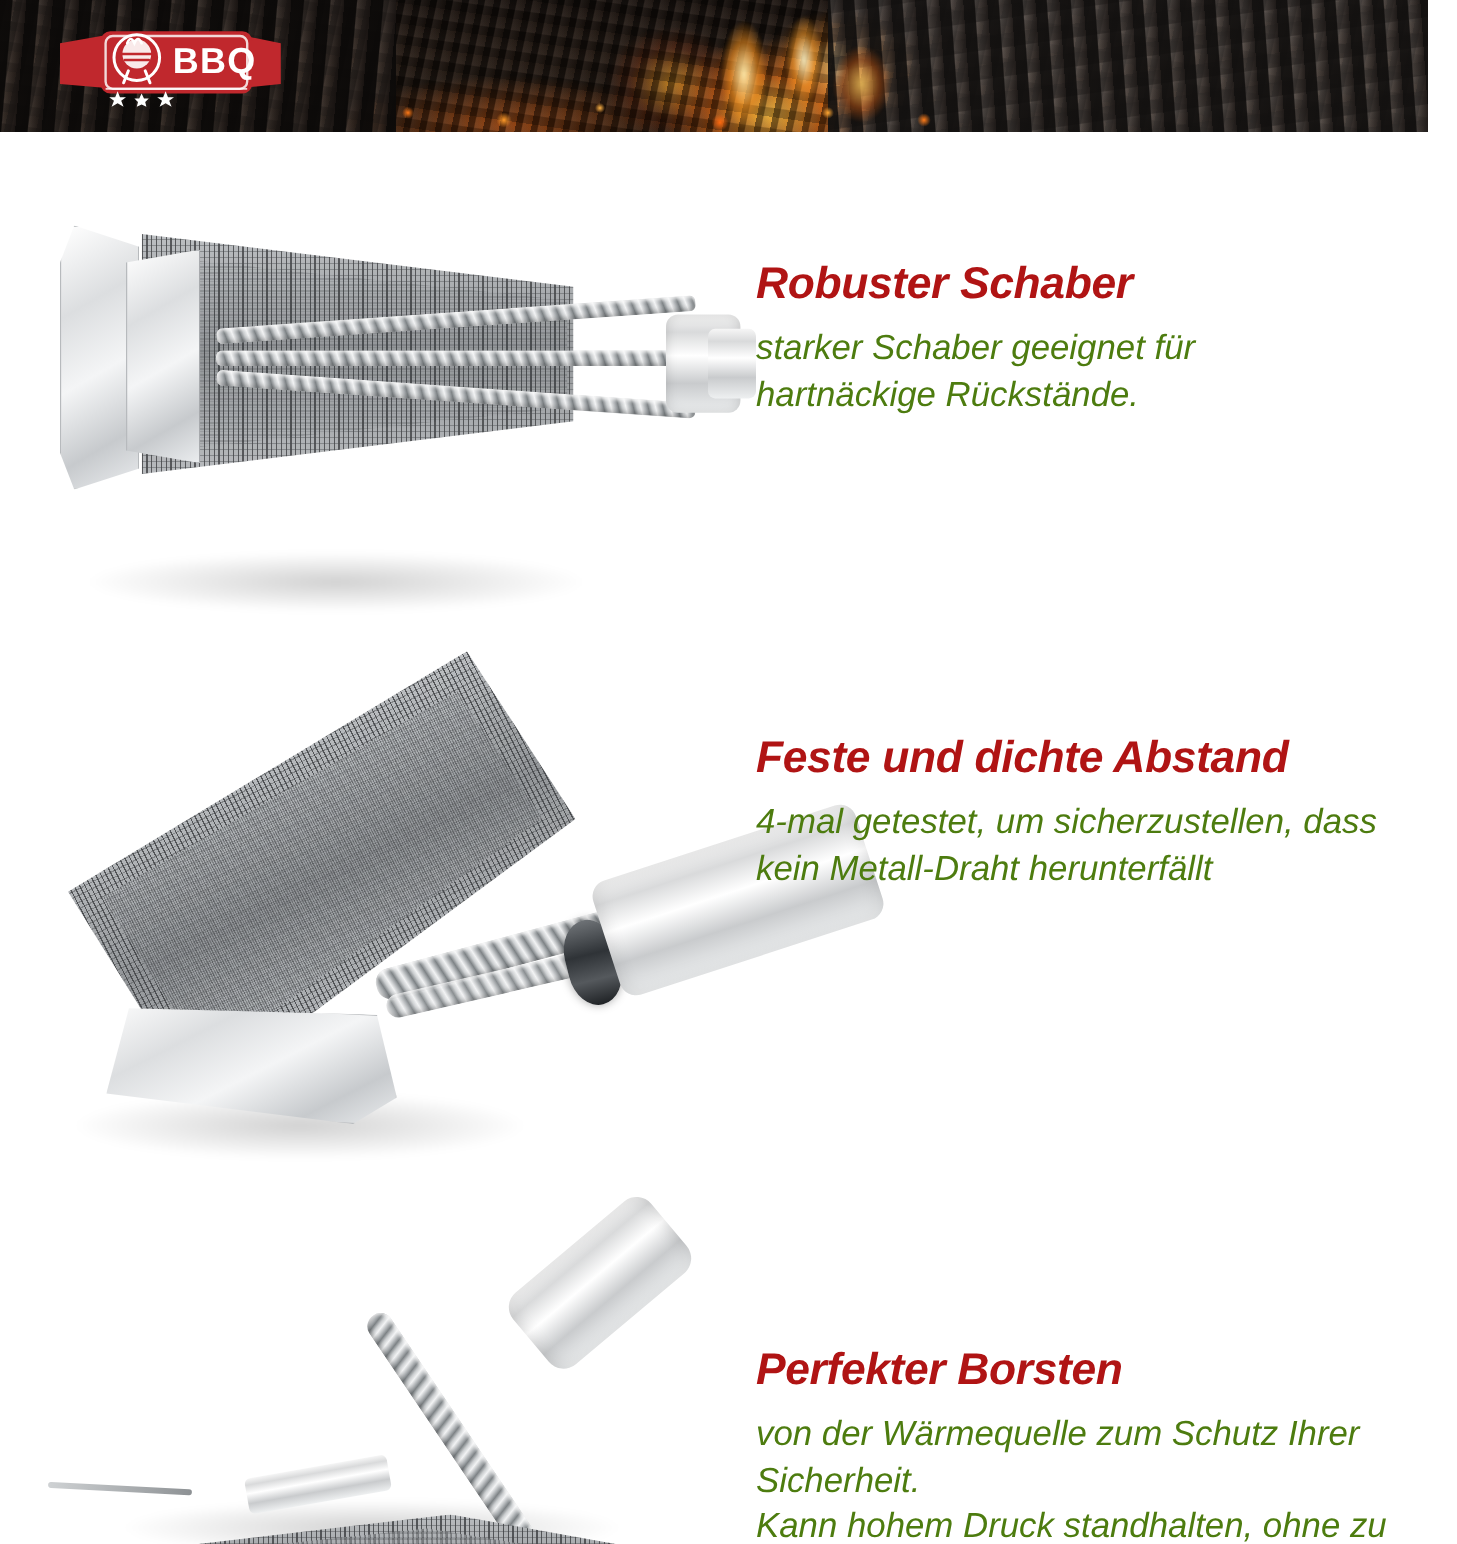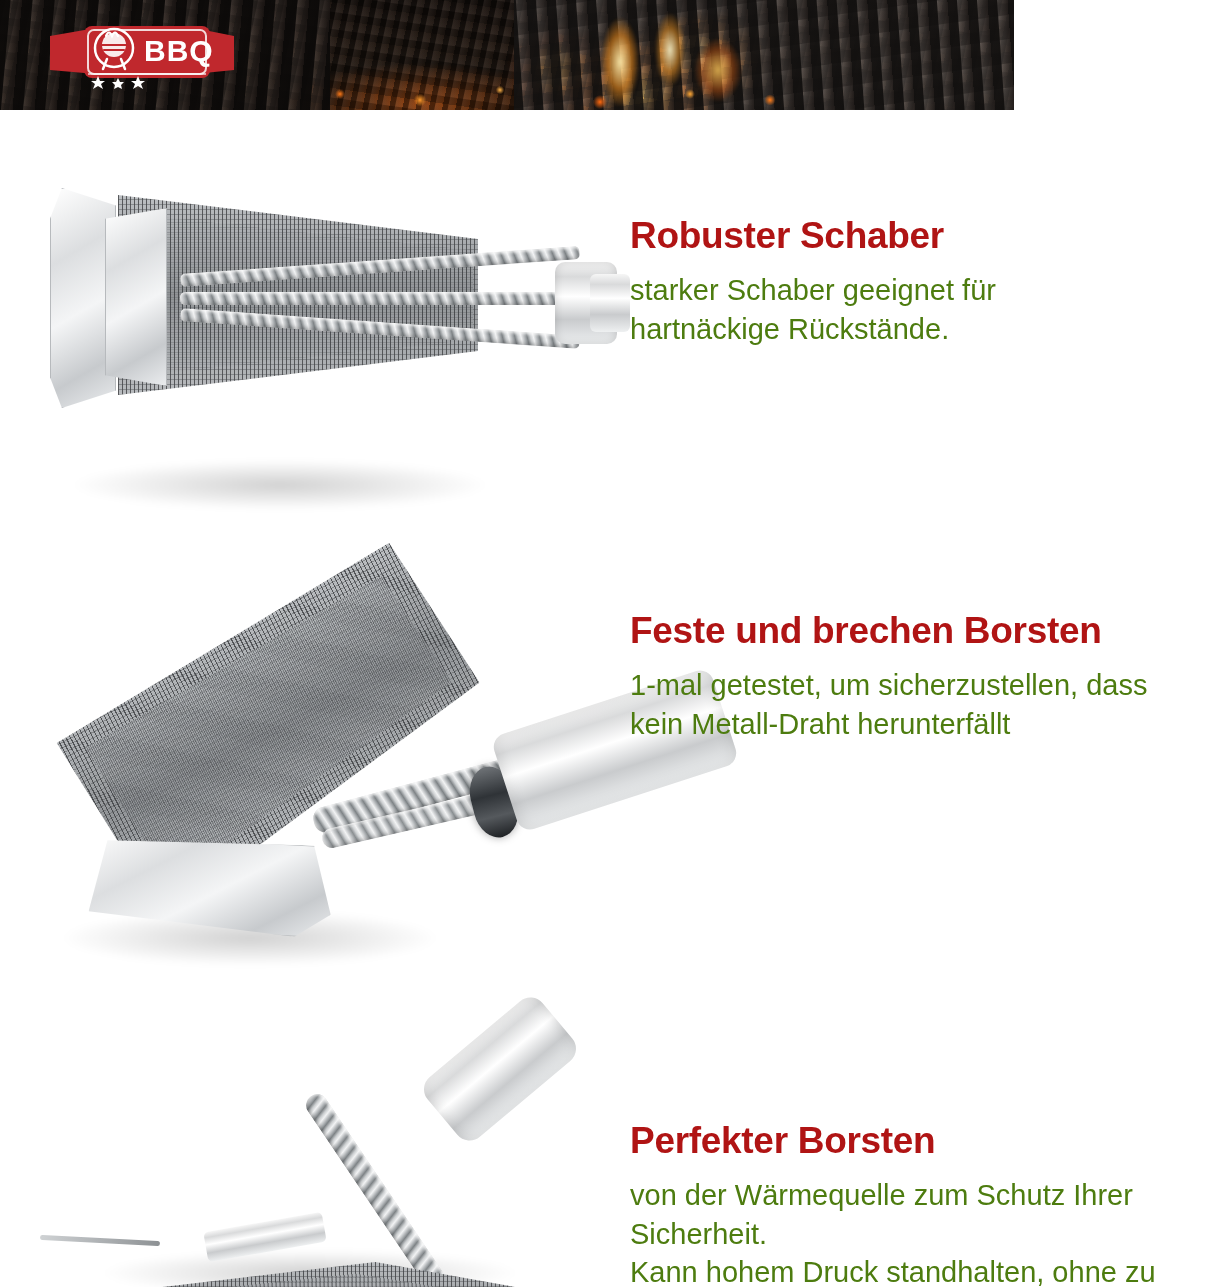--- a/index.html
+++ b/index.html
@@ -11,21 +11,21 @@
     width: 1214px;
     height: 1287px;
     font-family: "Liberation Sans", sans-serif;
     overflow: hidden;
     position: relative;
   }
 
   
   .banner {
     position: relative;
-    width: 1014px;
+    width: 1190px;
     height: 110px;
     overflow: hidden;
     background: #a21caf;
   }
   .banner-fire {
     position: absolute;
     inset: 0;
     background:
       radial-gradient(ellipse 130px 90px at 640px 95px, rgba(255,190,60,0.95) 0%, rgba(255,120,20,0.6) 35%, rgba(120,40,10,0.0) 70%),
       radial-gradient(ellipse 90px 70px at 700px 60px, rgba(255,225,130,0.9) 0%, rgba(255,140,30,0.45) 40%, rgba(80,30,10,0) 75%),
@@ -90,20 +90,21 @@
 
   
   .content {
     position: relative;
     width: 1214px;
     height: 1177px;
     background: #ffffff;
   }
   .text-col {
     position: absolute;
+    font-style: italic;
   }
   .feature-title {
     color: #b01414;
     font-weight: bold;
     font-size: 37px;
     letter-spacing: -0.3px;
     margin: 0 0 14px 0;
     white-space: nowrap;
   }
   .feature-desc {
@@ -226,22 +227,22 @@
     <div class="rope" style="position:absolute; left:300px; top:300px; width:180px; height:20px; transform: rotate(-13deg); border-radius:10px; opacity:0.9;"></div>
 
     <div class="metal-dark" style="position:absolute; left:452px; top:256px; width:44px; height:72px; border-radius:50%/40%; transform: rotate(-14deg); box-shadow: 0 0 8px rgba(0,0,0,0.35);"></div>
 
     <div class="metal-handle" style="position:absolute; left:480px; top:190px; width:230px; height:100px; transform: rotate(-18deg); border-radius:14px; box-shadow: inset 0 0 16px rgba(0,0,0,0.12);"></div>
 
     <div class="scraper" style="position:absolute; left:60px; top:330px; width:250px; height:90px; clip-path: polygon(10% 6%, 92% 0%, 100% 74%, 86% 100%, 4% 84%); transform: rotate(3deg); box-shadow: 2px 4px 8px rgba(0,0,0,0.18);"></div>
   </div>
 
   <div class="text-col" style="left:630px; top:500px; width:560px;">
-    <p class="feature-title">Feste und brechen Borsten</p>
-    <p class="feature-desc" style="max-width:520px;">1-mal getestet, um sicherzustellen, dass kein Metall-Draht herunterfällt</p>
+    <p class="feature-title">Feste und dichte Abstand</p>
+    <p class="feature-desc" style="max-width:520px;">4-mal getestet, um sicherzustellen, dass kein Metall-Draht herunterfällt</p>
   </div>
 
   <div class="prod" style="left:20px; top:800px; width:620px; height:380px;">
     <div class="shadow-soft" style="left:80px; top:340px; width:420px; height:46px;"></div>
 
     <div class="metal-handle" style="position:absolute; left:405px; top:120px; width:150px; height:78px; transform: rotate(-40deg); border-radius:16px; box-shadow: inset 0 0 14px rgba(0,0,0,0.12);"></div>
 
     <div class="rope" style="position:absolute; left:300px; top:180px; width:230px; height:22px; transform: rotate(56deg); transform-origin: 0 0; border-radius:11px;"></div>
 
     <div class="metal-handle" style="position:absolute; left:185px; top:312px; width:120px; height:30px; transform: rotate(-10deg); border-radius:5px;"></div>

